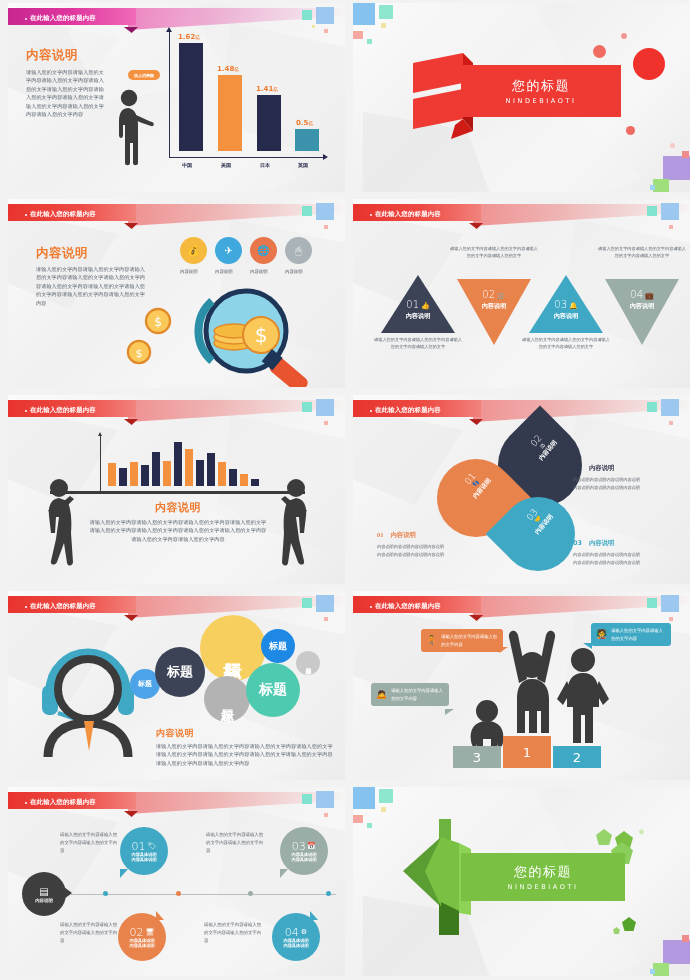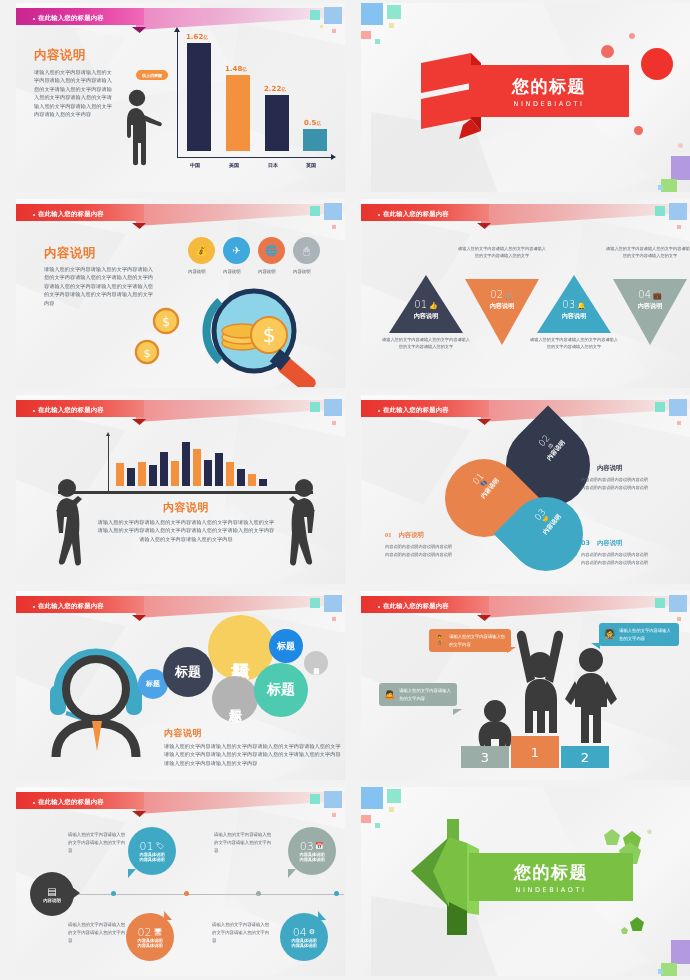--- a/index.html
+++ b/index.html
@@ -17,21 +17,21 @@
   }
   .slide {
     position:relative;
     width:345px; height:196px;
     overflow:hidden;
     background:#f2f2f2;
     padding:3px 4px 4px 3px;
   }
   .canvas {
     position:absolute;
-    left:16px; top:3px;
+    left:8px; top:3px;
     width:338px; height:189px;
     background:linear-gradient(135deg,#fbfbfb 0%,#f0f0f0 40%,#f7f7f7 70%,#ebebeb 100%);
     overflow:hidden;
   }
   
   .poly { position:absolute; opacity:.55; }
   .p1 { left:-10px; top:10px; width:120px; height:100px;
         background:#e9e9e9; clip-path:polygon(0 0,100% 25%,60% 100%,0 70%); }
   .p2 { left:60px; top:-20px; width:160px; height:120px;
         background:#f6f6f6; clip-path:polygon(0 40%,70% 0,100% 80%,20% 100%); }
@@ -108,21 +108,21 @@
   .catlabel { position:absolute; font-size:5px; color:#2c3150; font-weight:bold; white-space:nowrap;}
 
   
   .sf { position:absolute; fill:#3b3b3b; }
 
   
   .title-band {
     position:absolute; display:flex; flex-direction:column;
     align-items:center; justify-content:center; color:#fff;
   }
-  .title-band .big { font-size:17px; font-weight:bold; letter-spacing:1.5px; }
+  .title-band .big { font-size:13px; font-weight:normal; letter-spacing:1.5px; }
   .title-band .sub { font-size:6.5px; letter-spacing:2.6px; margin-top:2px; }
 
   
   .ic-circle {
     position:absolute; border-radius:50%;
     display:flex; align-items:center; justify-content:center;
     color:#fff; font-size:10px;
   }
   .ic-cap { position:absolute; font-size:4.4px; color:#4a545f; white-space:nowrap; }
 
@@ -216,21 +216,21 @@
       <div style="position:absolute;left:158px;top:24px;width:0;height:0;border-left:3px solid transparent;border-right:3px solid transparent;border-bottom:5px solid #262a4d;"></div>
       <div style="position:absolute;left:315px;top:151px;width:0;height:0;border-top:3px solid transparent;border-bottom:3px solid transparent;border-left:5px solid #262a4d;"></div>
 
       <div class="bar" style="left:171px;bottom:41px;width:24px;height:108px;background:#262a4d;"></div>
       <div class="bar" style="left:210px;bottom:41px;width:24px;height:76px;background:#f4913f;"></div>
       <div class="bar" style="left:249px;bottom:41px;width:24px;height:56px;background:#262a4d;"></div>
       <div class="bar" style="left:287px;bottom:41px;width:24px;height:22px;background:#3b93ab;"></div>
 
       <div class="barlabel" style="left:170px;top:30px;"><span>1.62</span><span class="unit">亿</span></div>
       <div class="barlabel" style="left:209px;top:62px;"><span>1.48</span><span class="unit">亿</span></div>
-      <div class="barlabel" style="left:248px;top:82px;"><span>2.22</span><span class="unit">亿</span></div>
+      <div class="barlabel" style="left:248px;top:82px;"><span>1.41</span><span class="unit">亿</span></div>
       <div class="barlabel" style="left:288px;top:116px;"><span>0.5</span><span class="unit">亿</span></div>
 
       <div class="catlabel" style="left:174px;top:159px;">中国</div>
       <div class="catlabel" style="left:213px;top:159px;">美国</div>
       <div class="catlabel" style="left:252px;top:159px;">日本</div>
       <div class="catlabel" style="left:290px;top:159px;">英国</div>
     </div>
   </div>
 
   <div class="slide">

